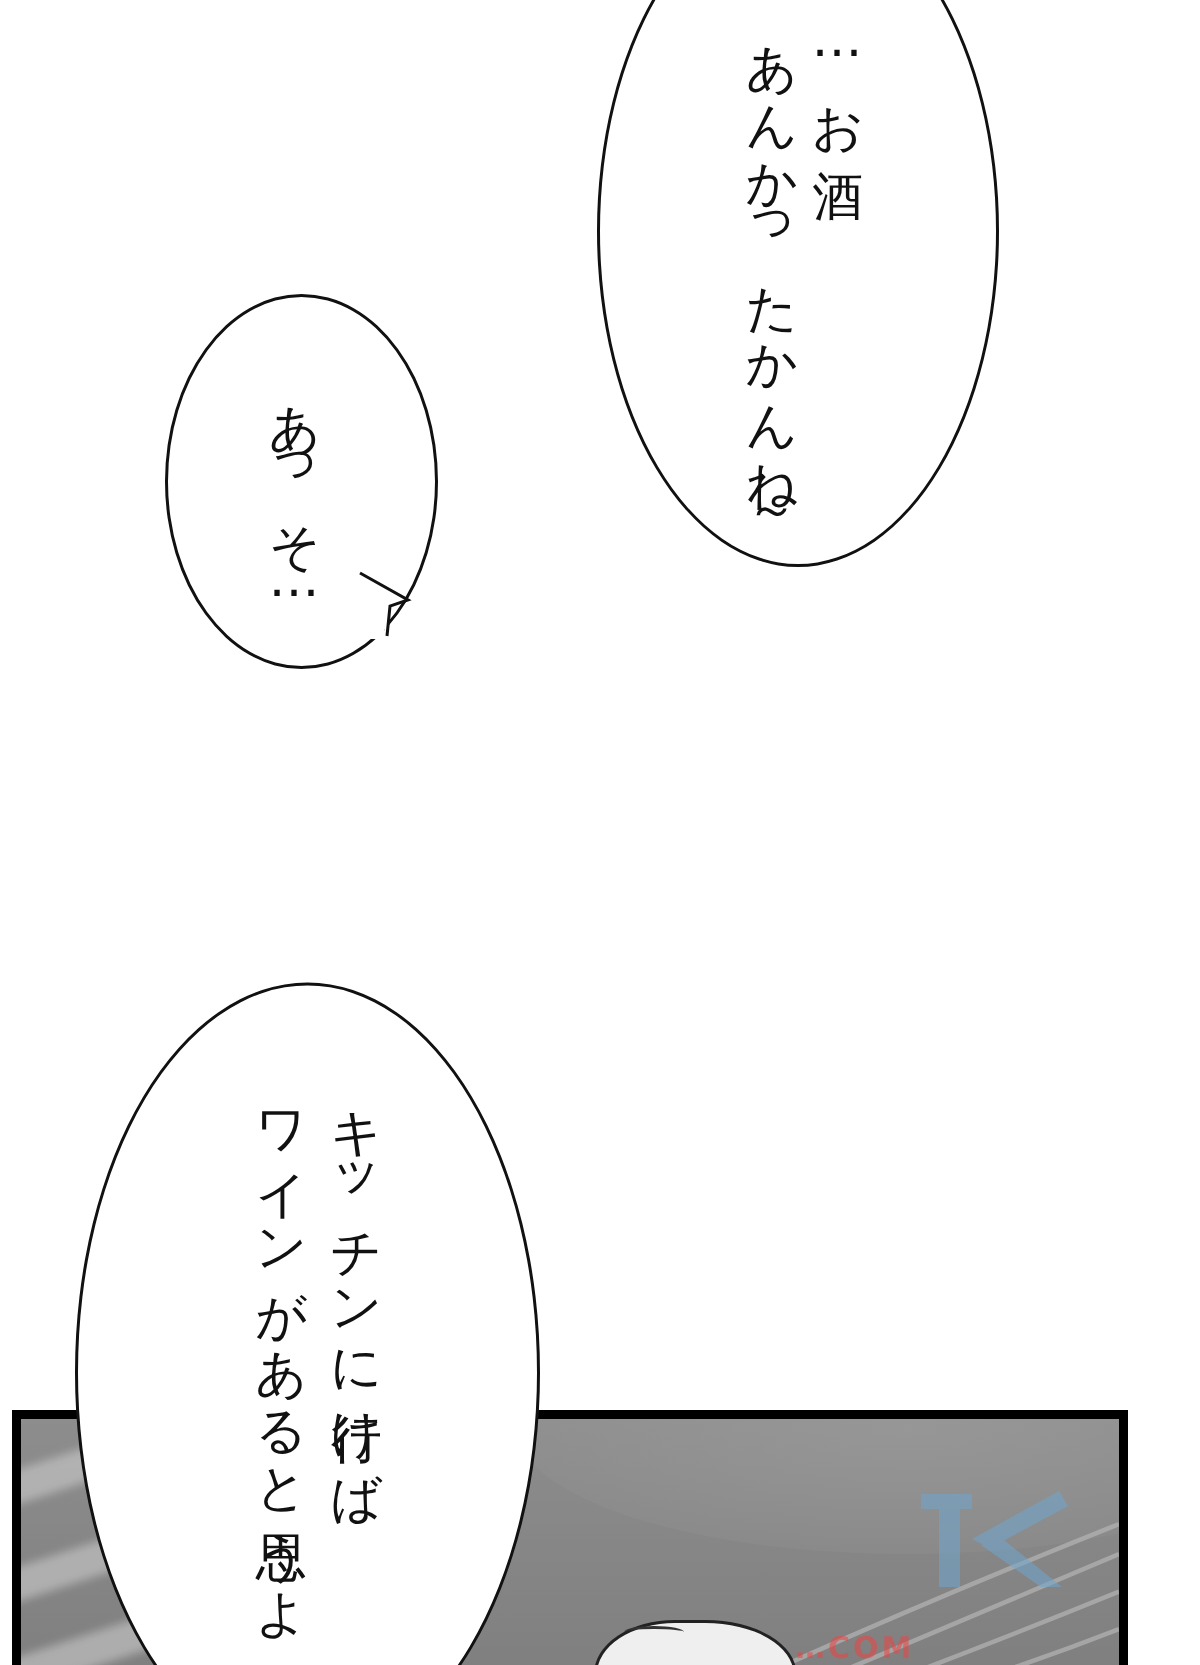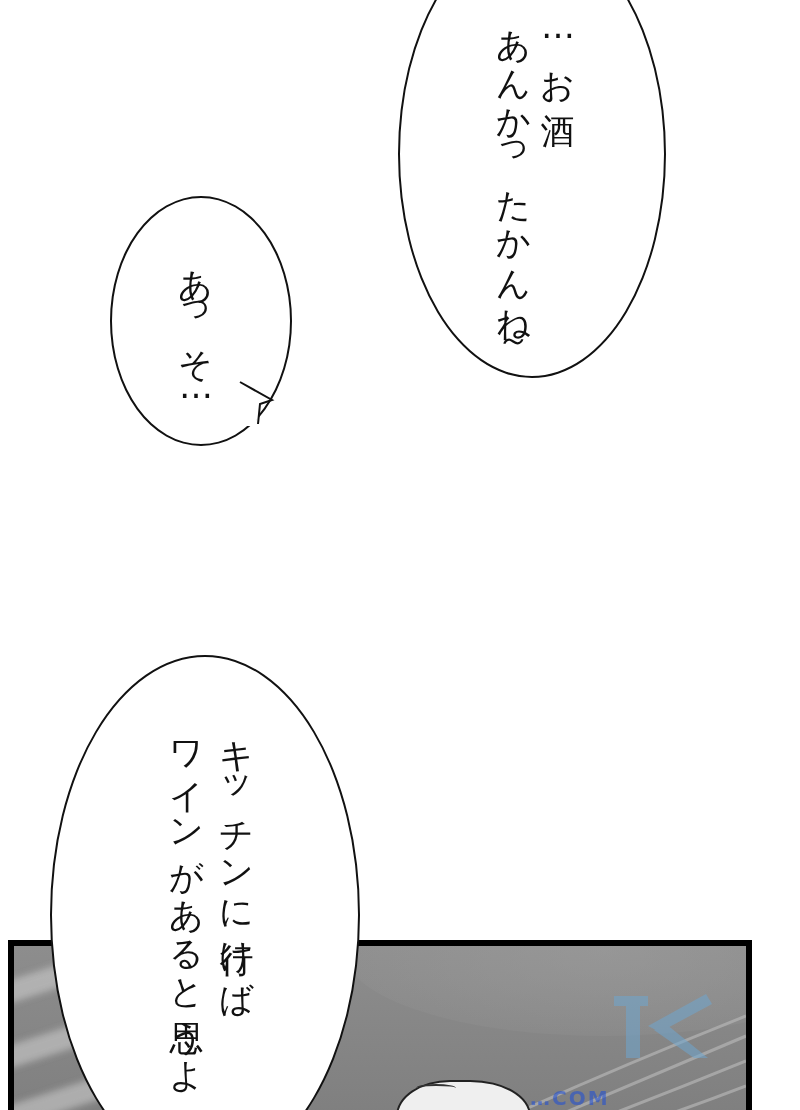--- a/index.html
+++ b/index.html
@@ -55,21 +55,21 @@
 
     .bubble-3 { left: 50px; top: 655px; width: 310px; height: 520px; }
     .bubble-3 .vtext { left: 110px; top: 60px; font-size: 34px; line-height: 50px; }
 
     
     .watermark-logo {
       position: absolute; left: 608px; top: 986px; width: 110px; height: 80px; opacity: 0.55;
     }
     .watermark-text {
       position: absolute; left: 530px; top: 1086px; font-size: 20px; font-weight: bold;
-      color: #1d4ed8; opacity: 0.55; letter-spacing: 2px; white-space: nowrap;
+      color: #ef4444; opacity: 0.55; letter-spacing: 2px; white-space: nowrap;
     }
   </style>
 </head>
 <body>
 
 <div class="page">
 
   <div class="panel">
     <div class="glow"></div>
     <div class="stripe" style="left:-20px; top:40px; width:200px; transform:rotate(-18deg);"></div>

